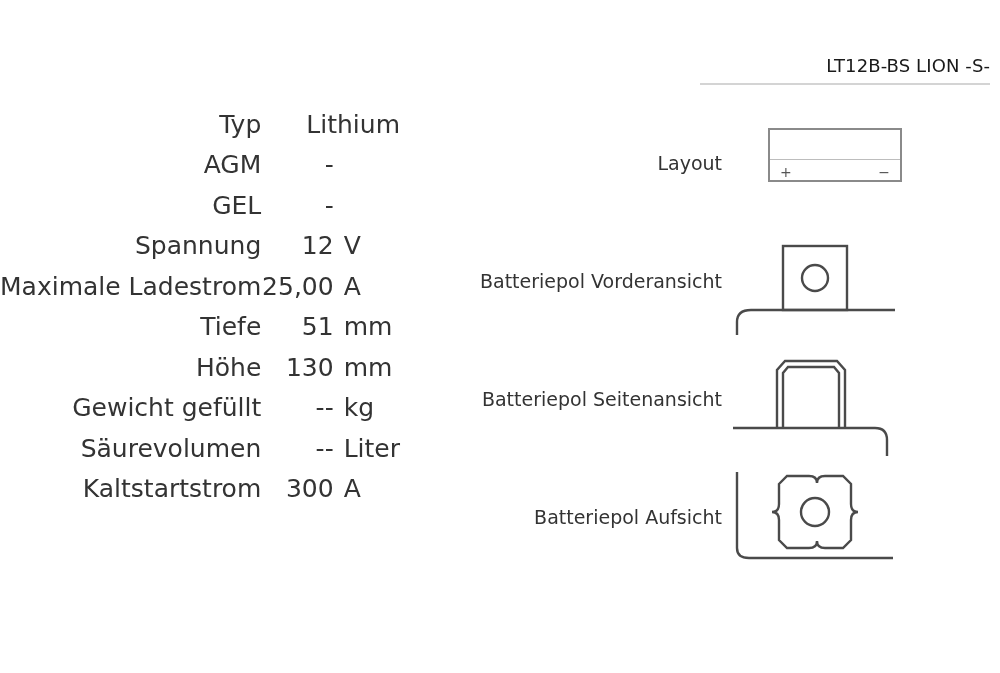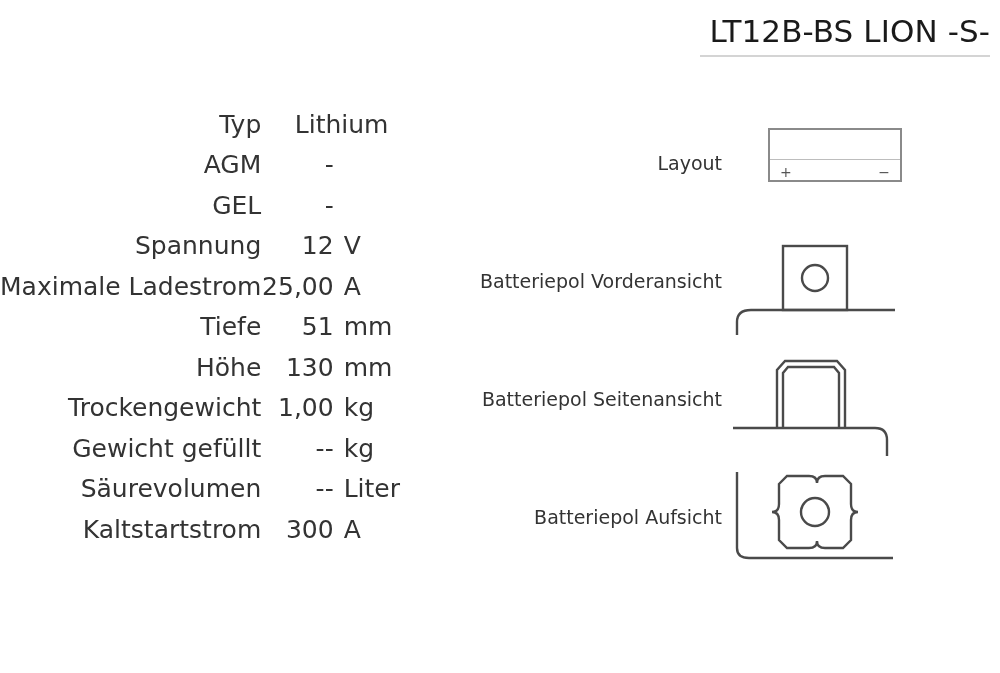--- a/index.html
+++ b/index.html
@@ -20,26 +20,27 @@
 
   
   .header {
     position: absolute;
     top: 14px;
     right: 10px;
     width: 400px;
     text-align: right;
   }
   .header-title {
-    font-size: 31px;
+    font-size: 18px;
     font-weight: 400;
     color: #1a1a1a;
     letter-spacing: 0.1px;
     line-height: 1.1;
     white-space: nowrap;
+    margin-top: 42px;
   }
   .header-rule {
     margin-top: 7px;
     margin-left: auto;
     width: 290px;
     height: 2px;
     background: #d4d4d4;
   }
 
   
@@ -67,21 +68,21 @@
   .spec-value {
     text-align: right;
     width: 74px;
     padding-right: 0 !important;
   }
   .spec-unit {
     text-align: left;
     padding-left: 10px !important;
   }
   .spec-value-wide {
-    text-align: center;
+    text-align: right;
     padding-left: 22px !important;
   }
 
   
   .diagrams {
     position: absolute;
     left: 470px;
     top: 104px;
     width: 530px;
   }
@@ -175,25 +176,20 @@
       </tr>
       <tr>
         <td class="spec-label">Tiefe</td>
         <td class="spec-value">51</td>
         <td class="spec-unit">mm</td>
       </tr>
       <tr>
         <td class="spec-label">Höhe</td>
         <td class="spec-value">130</td>
         <td class="spec-unit">mm</td>
-      </tr>
-      <tr>
-        <td class="spec-label">Trockengewicht</td>
-        <td class="spec-value">1,00</td>
-        <td class="spec-unit">kg</td>
       </tr>
       <tr>
         <td class="spec-label">Gewicht gefüllt</td>
         <td class="spec-value">--</td>
         <td class="spec-unit">kg</td>
       </tr>
       <tr>
         <td class="spec-label">Säurevolumen</td>
         <td class="spec-value">--</td>
         <td class="spec-unit">Liter</td>

